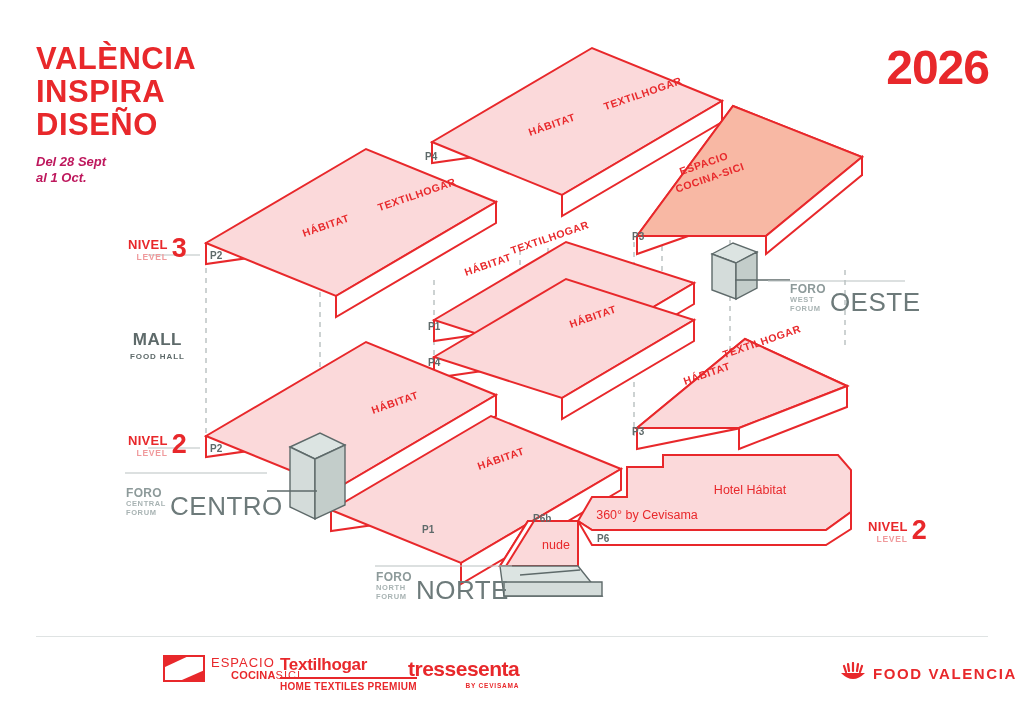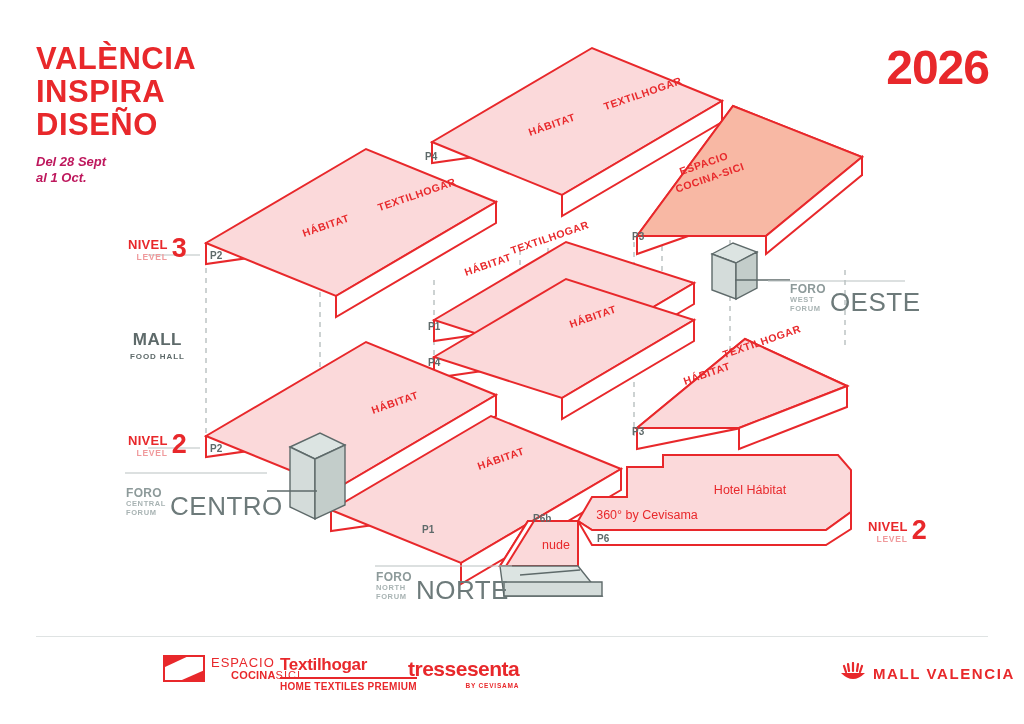--- a/index.html
+++ b/index.html
@@ -330,16 +330,16 @@
   <div class="logo lg-tres" style="left:408px; top:657px;">
     <div class="s1">tressesenta</div>
     <div class="s2">BY CEVISAMA</div>
   </div>
 
   <div class="logo lg-fv" style="left:840px; top:662px;">
     <svg width="26" height="22" viewBox="0 0 26 22">
       <path d="M4 4 L6 10 M8 2 L9 9 M13 1 L13 9 M18 2 L17 9 M22 4 L20 10" stroke="#e8282b" stroke-width="2.2" fill="none" stroke-linecap="round"></path>
       <path d="M1 11 Q13 23 25 11 Z" fill="#e8282b"></path>
     </svg>
-    <div class="fvtext">MALL VALENCIA</div>
+    <div class="fvtext">FOOD VALENCIA</div>
   </div>
 
 </div>
 
 </body></html>

